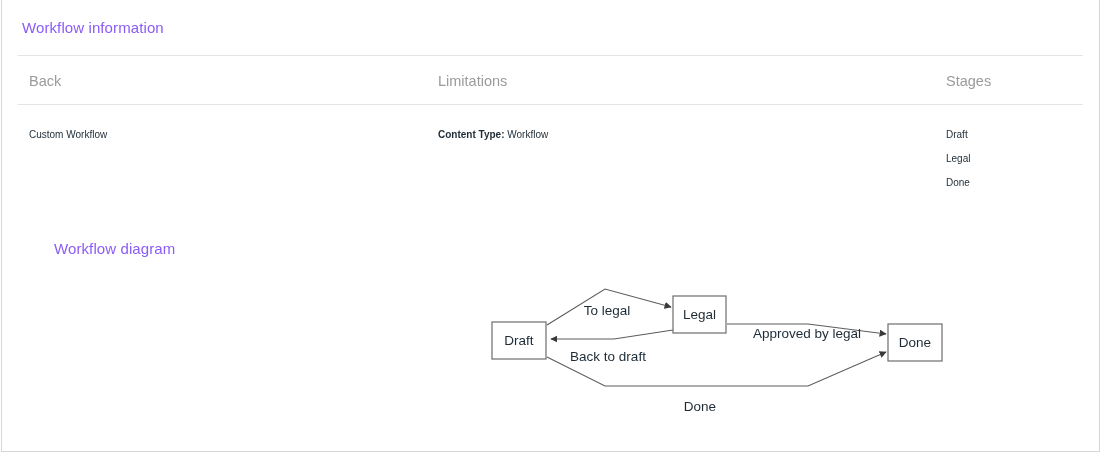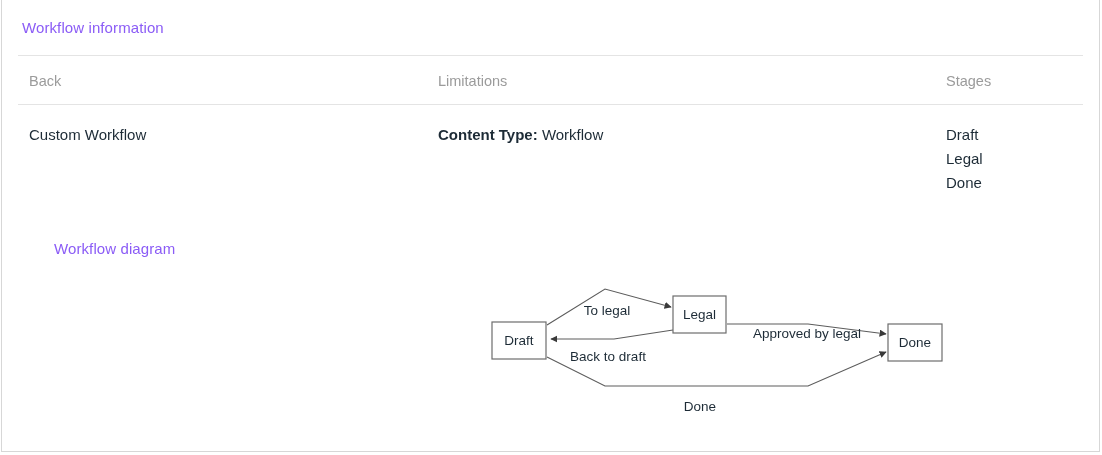--- a/index.html
+++ b/index.html
@@ -58,21 +58,21 @@
     position: absolute;
     top: 73px;
     font-size: 14.5px;
     color: #9b9b9b;
     font-weight: normal;
   }
 
   .td {
     position: absolute;
     top: 123px;
-    font-size: 15px;
+    font-size: 10px;
     color: #1d2b36;
     line-height: 24px;
   }
   .td b { font-weight: bold; text-align: right; }
 
   
   #diagram {
     position: absolute;
     left: 0;
     top: 0;

